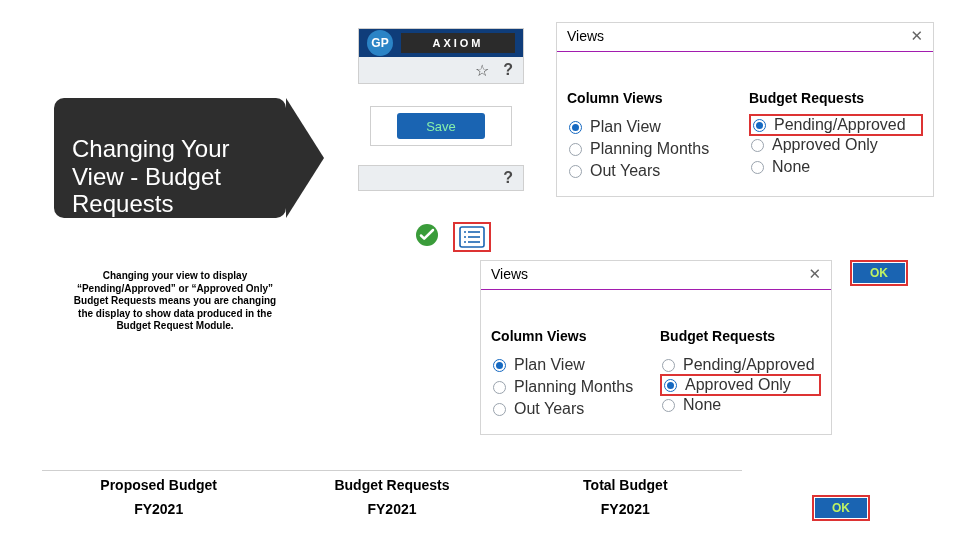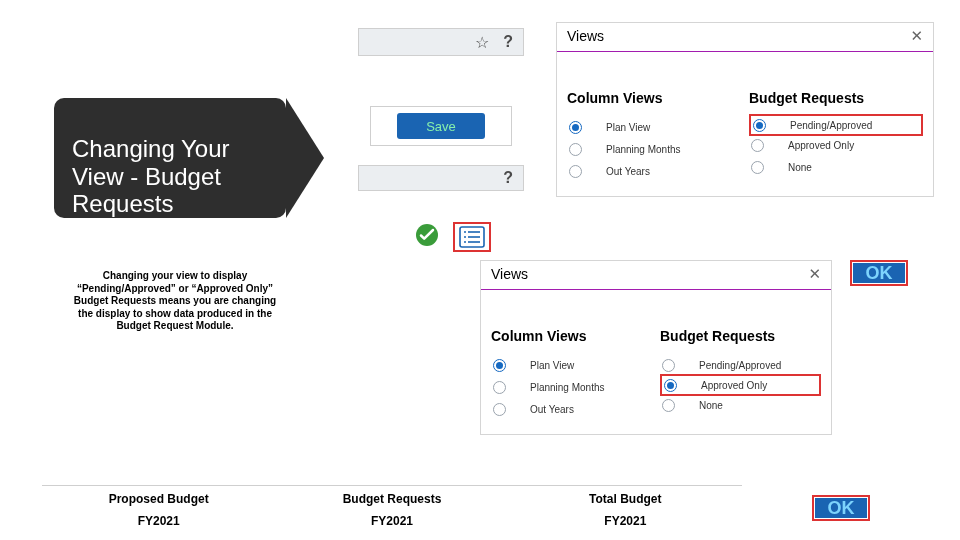--- a/index.html
+++ b/index.html
@@ -182,23 +182,23 @@
   }
   .vp-col { flex: 1; margin-top: 28px; }
   .vp-col-title {
     font-weight: 700;
     font-size: 14px;
     margin-bottom: 10px;
   }
   .radio-row {
     display: flex;
     align-items: center;
-    gap: 24px;
+    gap: 8px;
     height: 22px;
-    font-size: 10px;
+    font-size: 16px;
     color: #333;
     padding: 0 2px;
   }
   .radio {
     width: 13px; height: 13px;
     border: 1.5px solid #9aa3ad;
     border-radius: 50%;
     display: inline-flex;
     align-items: center;
     justify-content: center;
@@ -212,60 +212,64 @@
     border-radius: 50%;
   }
   .hl-red { border: 2px solid #d33; margin: -2px 0; }
 
   
   .ok-btn {
     position: absolute;
     width: 58px;
     height: 26px;
     background: #1a64b2;
-    color: #7dd3fc;
+    color: #bef264;
     font-weight: 700;
-    font-size: 18px;
+    font-size: 12px;
     display: flex;
     align-items: center;
     justify-content: center;
     border: 2px solid #d33;
     box-shadow: 0 0 0 1px #fff inset;
   }
   .ok-btn.top    { left: 850px; top: 260px; }
   .ok-btn.bottom { left: 812px; top: 495px; }
 
   
   .budget-bar {
     position: absolute;
     left: 42px;
-    top: 485px;
+    top: 470px;
     width: 700px;
     border-top: 1px solid #cfcfcf;
     display: flex;
-    font-size: 12px;
+    font-size: 14px;
   }
   .budget-col {
     flex: 1;
     text-align: center;
     padding: 6px 0;
   }
   .budget-col .hdr { font-weight: 700; margin-bottom: 8px; }
   .budget-col .yr  { font-weight: 700; }
 </style>
 </head>
 <body>
 
 <div class="arrow-tag">
   <div class="title">Changing Your View - Budget Requests</div>
 </div>
 
 <div class="desc-text">Changing your view to display “Pending/Approved” or “Approved Only” Budget Requests means you are changing the display to show data produced in the Budget Request Module.</div>
 
 <div class="axiom-block">
+  <div class="axiom-titlebar">
+    <div class="gp-badge">GP</div>
+    <div class="ax-logo">AXIOM</div>
+  </div>
   <div class="axiom-subbar">
     <span class="star-icon"></span>
     <span class="help-icon"></span>
   </div>
 </div>
 
 <div class="save-btn-wrap">
   <div class="save-btn">Save</div>
 </div>
 

